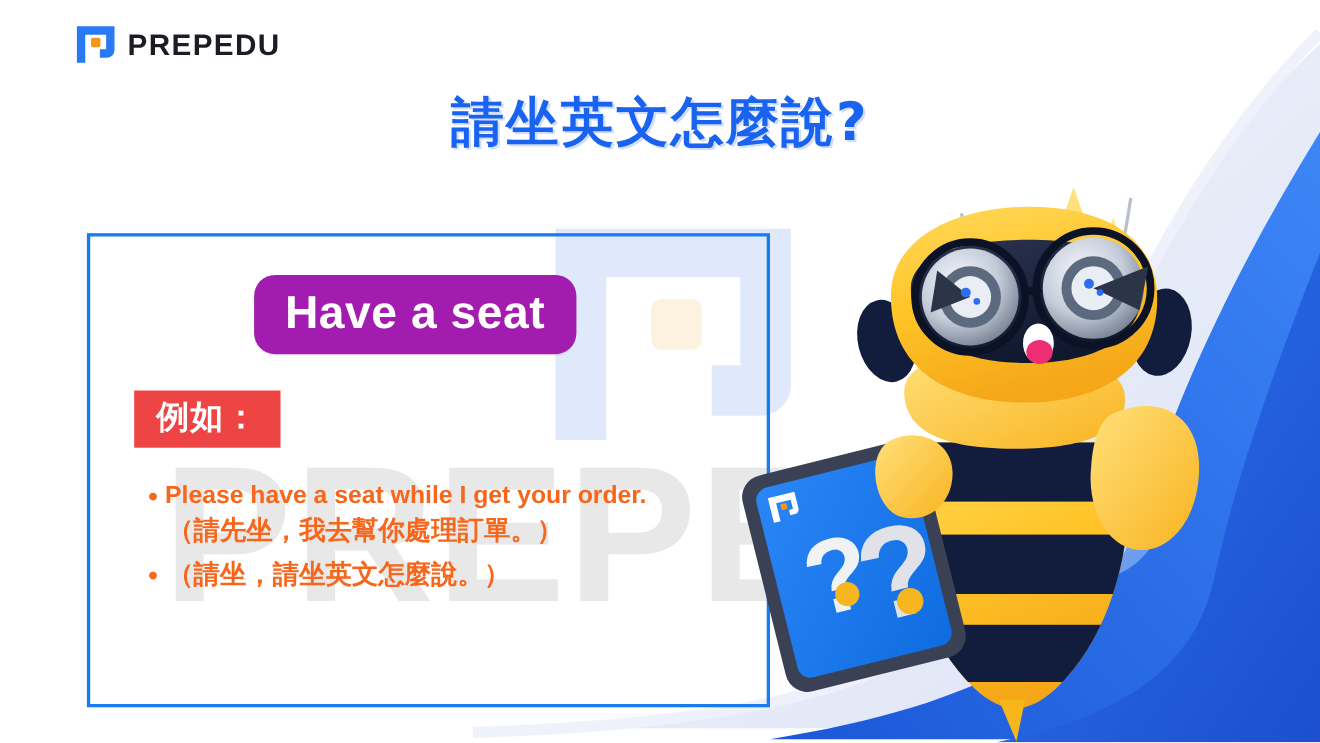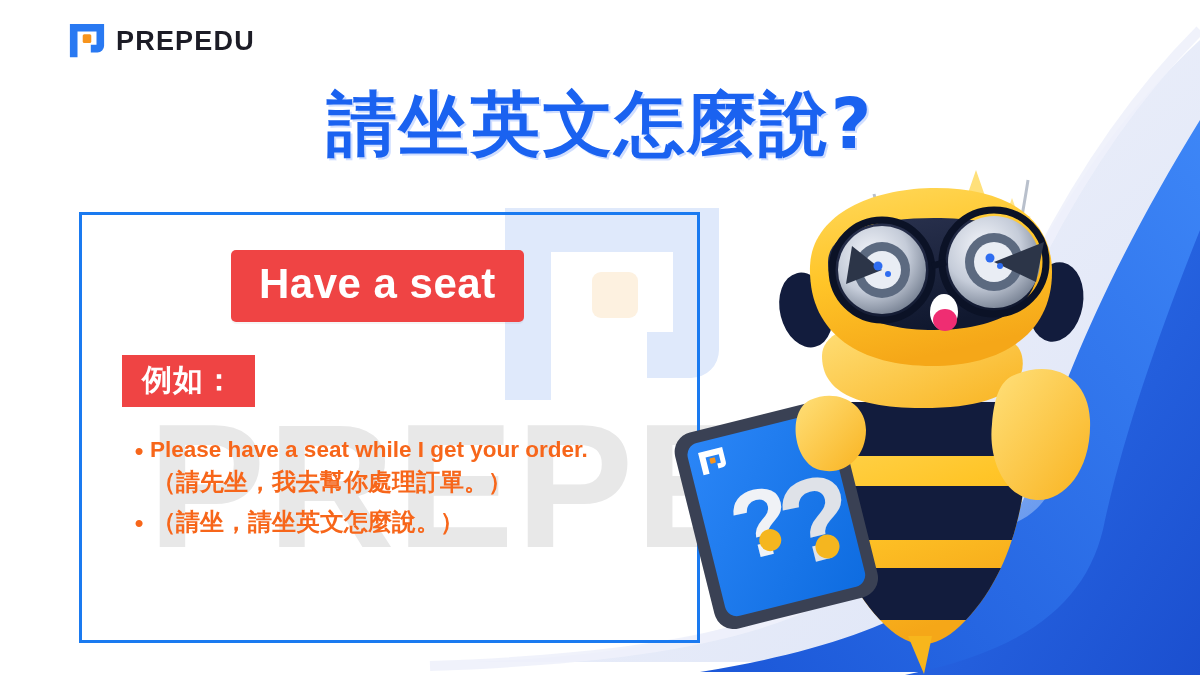--- a/index.html
+++ b/index.html
@@ -28,37 +28,37 @@
   .logo{position:absolute;left:68px;top:22px;display:flex;align-items:center;gap:10px;}
   .logo-mark{width:38px;height:38px;position:relative;flex:0 0 auto;}
   .logo-text{
     font-size:27px;font-weight:bold;letter-spacing:1.2px;color:#1c1c26;
     font-family:"Liberation Sans",sans-serif;line-height:1;
   }
 
   
   .title{
     position:absolute;left:0;right:0;top:84px;text-align:center;
-    font-size:70px;font-weight:bold;color:#1a62f0;letter-spacing:2px;
+    font-size:48px;font-weight:bold;color:#1a62f0;letter-spacing:2px;
     font-family:"DejaVu Sans","Liberation Sans",sans-serif;
     line-height:1.15;
     text-shadow:2px 2px 0 rgba(120,160,255,.35);
   }
 
   
   .card{
     position:absolute;left:79px;top:212px;width:621px;height:431px;
     border:3px solid #1a7af0;background:rgba(255,255,255,0);
     box-sizing:border-box;
   }
 
   
   .pill{
     position:absolute;left:231px;top:250px;
-    padding:10px 28px 14px;border-radius:5px;background:#ef4444;
+    padding:10px 28px 14px;border-radius:19px;background:#a21caf;
     color:#ffffff;font-size:42px;font-weight:bold;letter-spacing:.5px;
     font-family:"Liberation Sans",sans-serif;line-height:1.15;
     box-shadow:0 2px 0 rgba(0,0,0,.04);
   }
 
   
   .badge{
     position:absolute;left:122px;top:355px;
     padding:7px 20px 9px;background:#ef4444;color:#ffffff;
     font-size:30px;font-weight:bold;letter-spacing:1px;

